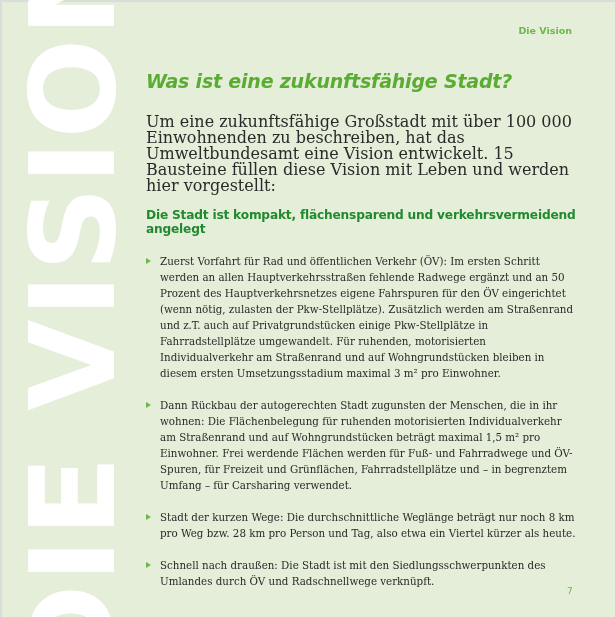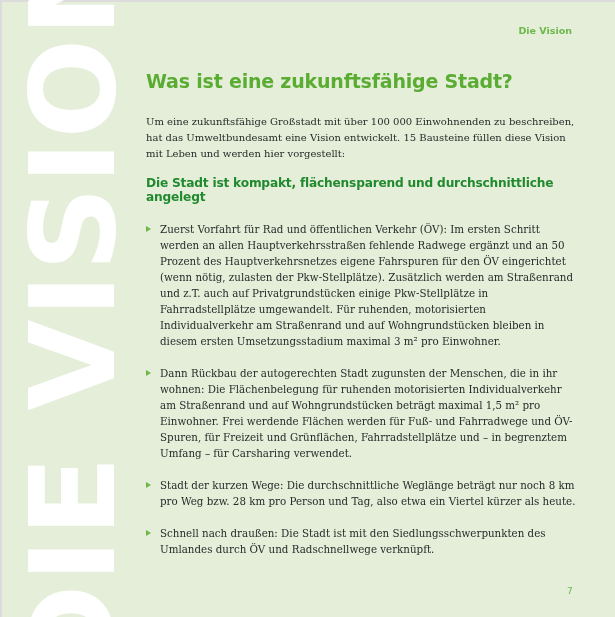--- a/index.html
+++ b/index.html
@@ -63,24 +63,25 @@
       top: 70px;
       width: 430px;
     }
     h1.page-title {
       margin: 0;
       font-family: "DejaVu Sans", sans-serif;
       font-weight: bold;
       font-size: 19px;
       color: #5aac32;
       letter-spacing: -0.2px;
+      font-style: italic;
     }
     p.intro {
       margin: 22px 0 0 0;
-      font-size: 10px;
+      font-size: 16px;
       line-height: 16px;
       color: #2a2a2a;
     }
     h2.section-heading {
       margin: 14px 0 0 0;
       font-family: "DejaVu Sans", sans-serif;
       font-weight: bold;
       font-size: 12.2px;
       color: #218a2f;
       letter-spacing: -0.2px;
@@ -124,21 +125,21 @@
 
 <div class="vertical-title-wrap">
   <div class="vertical-title">DIE VISION</div>
 </div>
 
 <div class="running-header">Die Vision</div>
 
 <div class="content">
   <h1 class="page-title">Was ist eine zukunftsfähige Stadt?</h1>
   <p class="intro">Um eine zukunftsfähige Großstadt mit über 100 000 Einwohnenden zu beschreiben, hat das Umweltbundesamt eine Vision entwickelt. 15 Bausteine füllen diese Vision mit Leben und werden hier vorgestellt:</p>
-  <h2 class="section-heading">Die Stadt ist kompakt, flächensparend und durchschnittliche angelegt</h2>
+  <h2 class="section-heading">Die Stadt ist kompakt, flächensparend und verkehrsvermeidend angelegt</h2>
   <ul class="bullets">
     <li>
       <span class="bullet"></span>
       <span>Zuerst Vorfahrt für Rad und öffentlichen Verkehr (ÖV): Im ersten Schritt werden an allen Hauptverkehrsstraßen fehlende Radwege ergänzt und an 50 Prozent des Hauptverkehrsnet­zes eigene Fahrspuren für den ÖV eingerichtet (wenn nötig, zulasten der Pkw-Stellplätze). Zusätzlich werden am Straßenrand und z.T. auch auf Privatgrundstücken einige Pkw-Stell­plätze in Fahrradstellplätze umgewandelt. Für ruhenden, motorisierten Individualverkehr am Straßenrand und auf Wohngrundstücken bleiben in diesem ersten Umsetzungsstadium maximal 3 m² pro Einwohner.</span>
     </li>
     <li>
       <span class="bullet"></span>
       <span>Dann Rückbau der autogerechten Stadt zugunsten der Menschen, die in ihr wohnen: Die Flächenbelegung für ruhenden motorisierten Individualverkehr am Straßenrand und auf Wohngrundstücken beträgt maximal 1,5 m² pro Einwohner. Frei werdende Flächen werden für Fuß- und Fahrradwege und ÖV-Spuren, für Freizeit und Grünflächen, Fahrradstellplätze und – in begrenztem Umfang – für Carsharing verwendet.</span>
     </li>
     <li>

